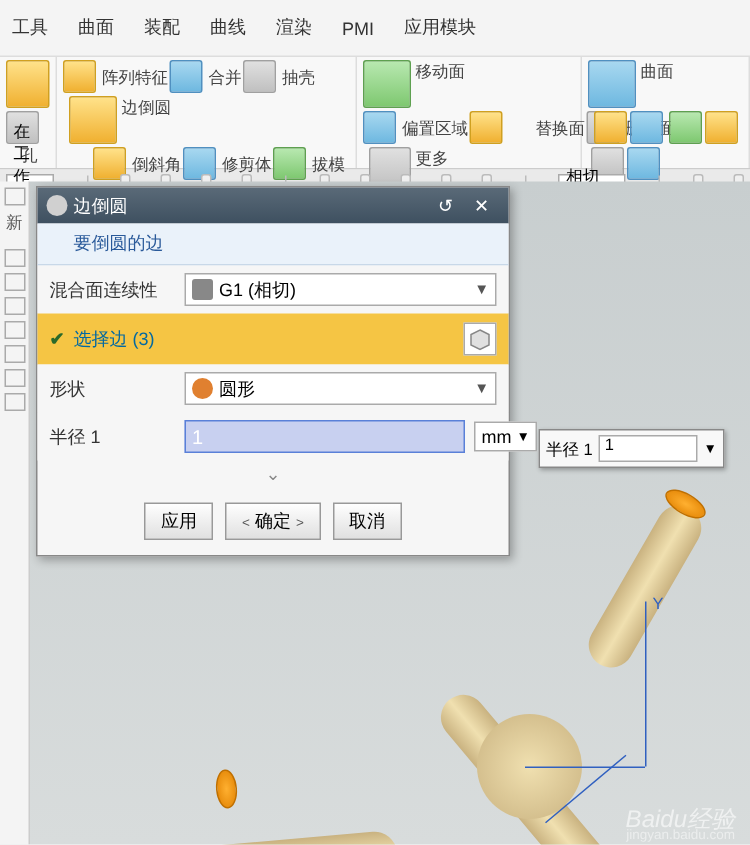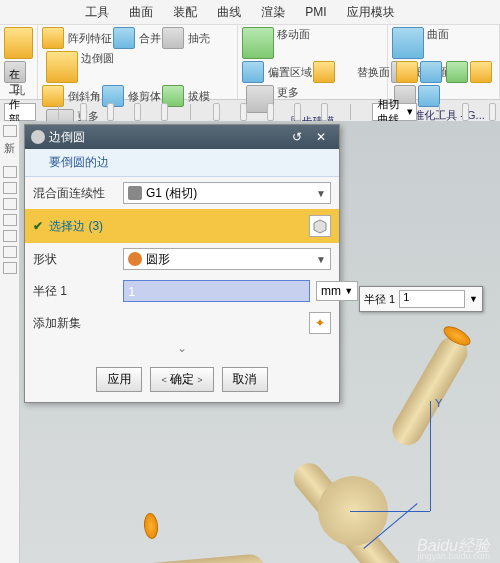--- a/index.html
+++ b/index.html
@@ -1,19 +1,19 @@
 <!DOCTYPE html>
 <html><head>
 <meta charset="utf-8">
 <style>
   * { box-sizing: border-box; margin: 0; padding: 0; }
   body { font-family: "Microsoft YaHei", sans-serif; font-size: 12px; background: #f0f0f0; width: 500px; height: 563px; overflow: hidden; position: relative; }
   
   
-  .menubar { height: 25px; background: #f4f4f4; display: flex; align-items: center; padding: 0 8px; border-bottom: 1px solid #ddd; justify-content: center; }
+  .menubar { height: 38px; background: #f4f4f4; display: flex; align-items: center; padding: 0 8px; border-bottom: 1px solid #ddd; }
   .menubar span { margin-right: 20px; color: #333; }
   
   
   .ribbon { height: 75px; background: #f8f8f8; border-bottom: 1px solid #ccc; display: flex; }
   .ribbon-group { border-right: 1px solid #ddd; display: flex; flex-direction: column; padding: 2px 4px; }
   .ribbon-icons { flex: 1; display: flex; flex-wrap: wrap; gap: 2px; align-items: center; }
   .ribbon-icon { width: 22px; height: 22px; background: linear-gradient(#ffe28a,#f0b030); border: 1px solid #d0a020; border-radius: 2px; }
   .ribbon-icon.blue { background: linear-gradient(#a8d8f0,#6eb8e0); border-color: #5090c0; }
   .ribbon-icon.green { background: linear-gradient(#b8e8b0,#7ec870); border-color: #5ea050; }
   .ribbon-icon.gray { background: linear-gradient(#e0e0e0,#c0c0c0); border-color: #a0a0a0; }
@@ -111,21 +111,21 @@
           </div>
         <div style="display:flex;align-items:center;gap:2px">
             <div class="ribbon-icon gray"></div>
             <span class="ribbon-txt">抽壳</span>
           </div>
       </div>
       <div class="vcol" style="margin-left:4px">
         <div class="ribbon-icon" style="width:32px;height:32px"></div>
         <span class="ribbon-txt">边倒圆</span>
       </div>
-      <div class="vcol" style="margin-left:0">
+      <div class="vcol" style="margin-left:20px">
         <div style="display:flex;align-items:center;gap:2px">
             <div class="ribbon-icon"></div>
             <span class="ribbon-txt">倒斜角</span>
           </div>
         <div style="display:flex;align-items:center;gap:2px">
             <div class="ribbon-icon blue"></div>
             <span class="ribbon-txt">修剪体</span>
           </div>
         <div style="display:flex;align-items:center;gap:2px">
             <div class="ribbon-icon green"></div>
@@ -274,24 +274,20 @@
       <div class="ico" style="border-radius:50%;background:#e08030"></div>
       <span>圆形</span>
       <span class="tri">▼</span>
     </div>
   </div>
   <div class="dlg-row">
     <div class="dlg-row-label">半径 1</div>
     <input class="dlg-input" value="1" style="">
     <div class="dlg-unit"><span>mm</span>&nbsp;<span style="font-size:9px">▼</span></div>
   </div>
-  <div class="dlg-row">
-    <div class="dlg-row-label" style="flex:1">添加新集</div>
-    <div class="sq" style="width:22px;height:22px;border:1px solid #aaa;background:#fff;display:flex;align-items:center;justify-content:center;color:#e08000">✦</div>
-  </div>
   <div style="text-align:center;color:#888;padding:2px">⌄</div>
   <div class="dlg-btnrow">
     <button class="dlg-btn">应用</button>
     <button class="dlg-btn"><span class="tri2">&lt;</span> <span>确定</span> <span class="tri2">&gt;</span></button>
     <button class="dlg-btn">取消</button>
   </div>
 </div>
 
 <div class="float-input">
   <span class="lbl">半径 1</span>

